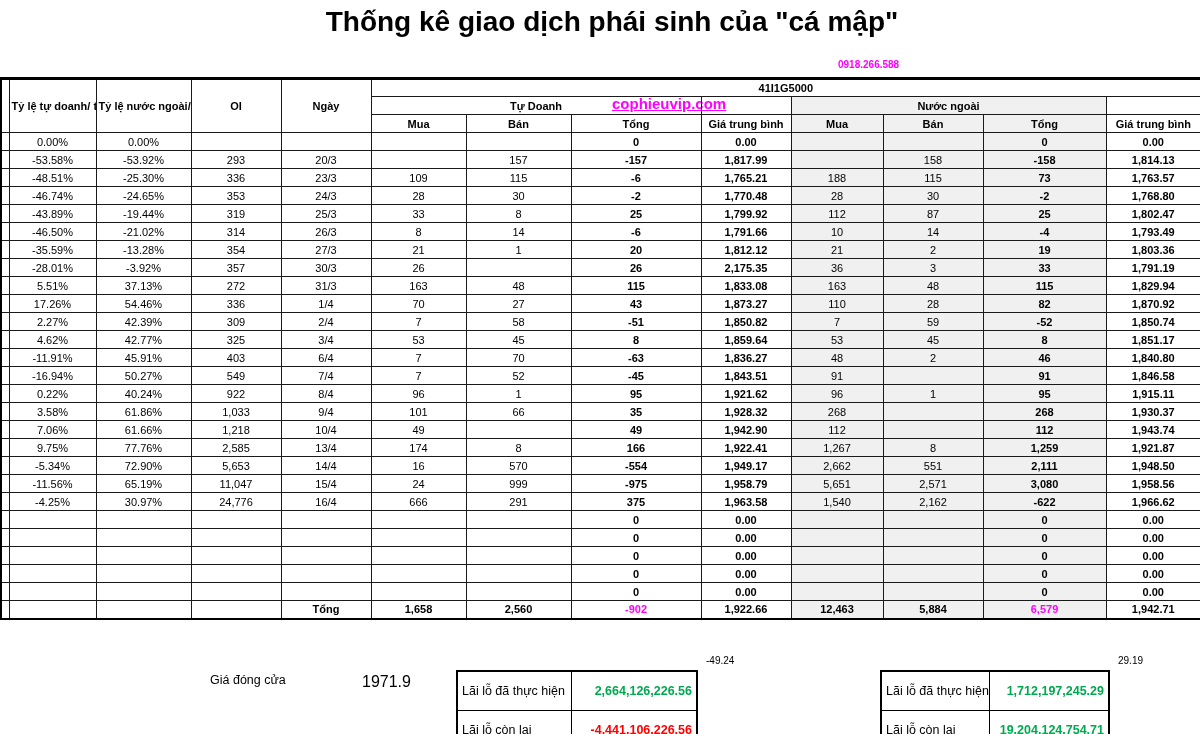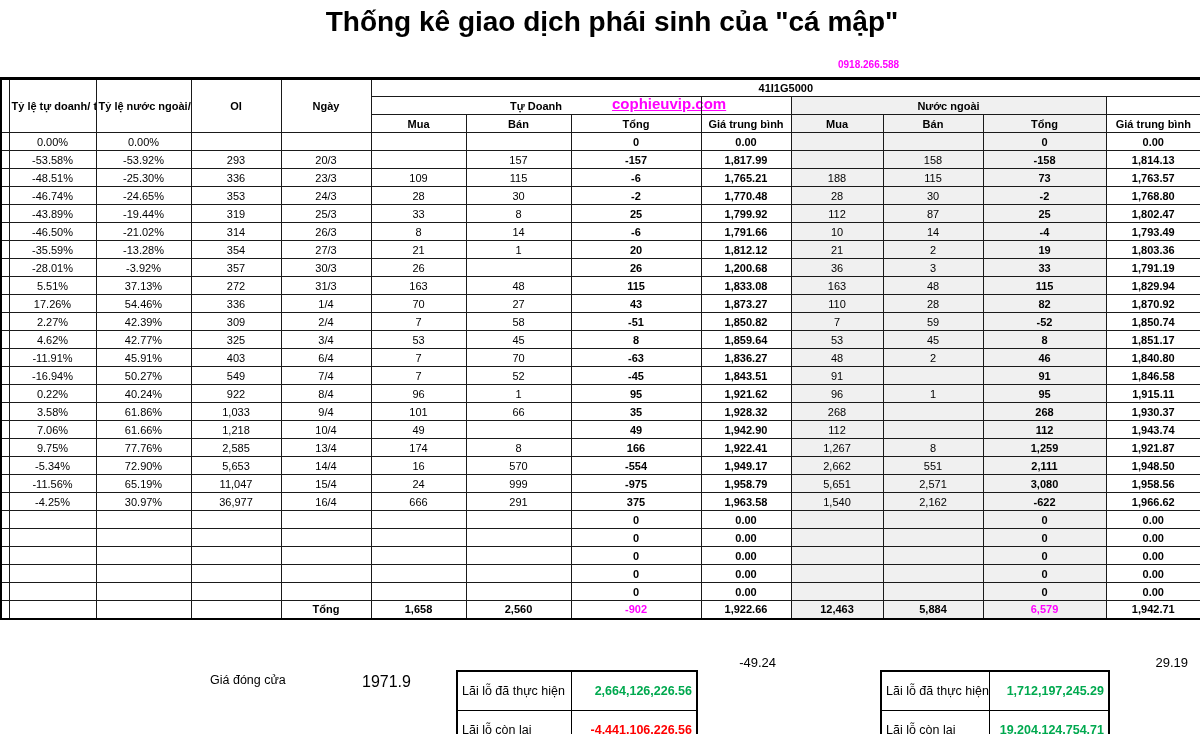--- a/index.html
+++ b/index.html
@@ -34,21 +34,21 @@
     border: 1px solid #1a1a1a;
     font-size: 11px; text-align: center; vertical-align: middle;
     height: 18px; padding: 0 2px; white-space: nowrap; overflow: hidden;
   }
   table.main th { font-weight: bold; }
   th.wrap { white-space: normal; line-height: 1.18; }
   .gray { background: #f0f0f0; }
   .bold { font-weight: bold; }
   .accent { color: #FF00FF; }
   tr.totals td { border-bottom: 2px solid #000; }
-  .foot-note { position: absolute; font-size: 13px; text-align: right; width: 70px; }
+  .foot-note { position: absolute; font-size: 10px; text-align: left; width: 70px; }
   .note-td { top: 655px; left: 706px; }
   .note-nn { top: 655px; left: 1118px; }
   .closing-label { position: absolute; top: 673px; left: 198px; font-size: 12.5px; margin-left: 12px; }
   .closing-value { position: absolute; top: 673px; left: 330px; font-size: 16px; margin-left: 32px; }
   table.summary {
     position: absolute; border-collapse: collapse; table-layout: fixed;
     border: 2px solid #000;
   }
   table.summary td {
     border: 1px solid #000; font-size: 12.5px; height: 19px;
@@ -216,21 +216,21 @@
       </tr>
       <tr>
         <td></td>
         <td>-28.01%</td>
         <td>-3.92%</td>
         <td>357</td>
         <td>30/3</td>
         <td>26</td>
         <td></td>
         <td class="bold">26</td>
-        <td class="bold">1,200.68</td>
+        <td class="bold">2,175.35</td>
         <td class="gray">36</td>
         <td class="gray">3</td>
         <td class="gray bold">33</td>
         <td class="bold">1,791.19</td>
       </tr>
       <tr>
         <td></td>
         <td>5.51%</td>
         <td>37.13%</td>
         <td>272</td>
@@ -406,21 +406,21 @@
         <td class="bold">1,958.79</td>
         <td class="gray">5,651</td>
         <td class="gray">2,571</td>
         <td class="gray bold">3,080</td>
         <td class="bold">1,958.56</td>
       </tr>
       <tr>
         <td></td>
         <td>-4.25%</td>
         <td>30.97%</td>
-        <td>36,977</td>
+        <td>24,776</td>
         <td>16/4</td>
         <td>666</td>
         <td>291</td>
         <td class="bold">375</td>
         <td class="bold">1,963.58</td>
         <td class="gray">1,540</td>
         <td class="gray">2,162</td>
         <td class="gray bold">-622</td>
         <td class="bold">1,966.62</td>
       </tr>

